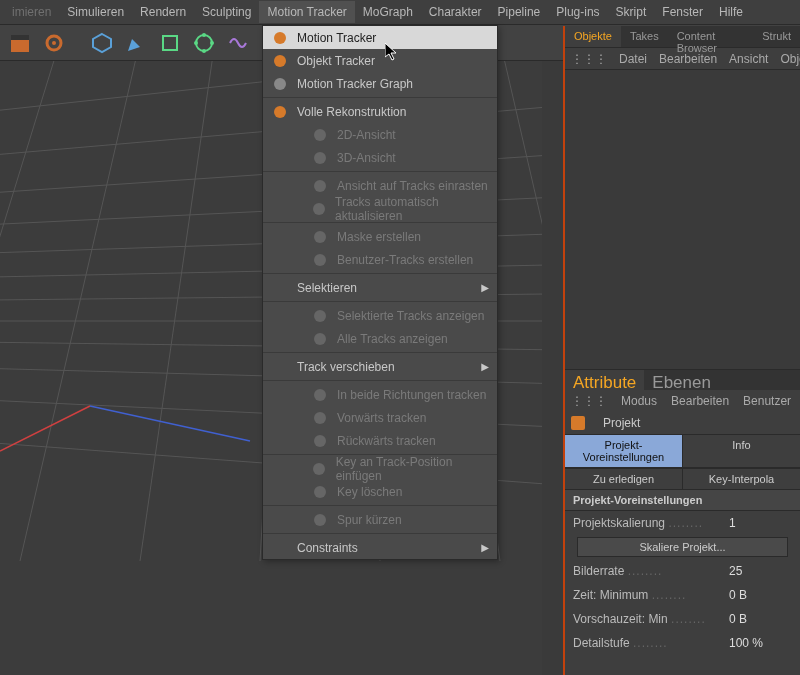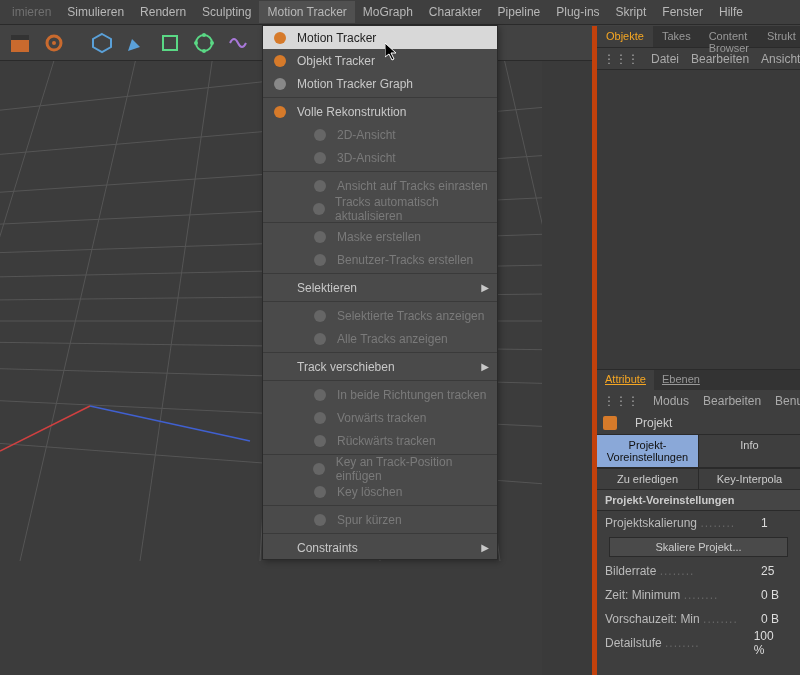--- a/index.html
+++ b/index.html
@@ -18,29 +18,29 @@
 .viewport { width: 100%; height: 100%; position: relative; overflow: hidden; }
 
 .dropdown { position: absolute; top: 25px; left: 262px; width: 236px; background: #4a4a4a; border: 1px solid #2a2a2a; box-shadow: 2px 2px 6px rgba(0,0,0,0.3); z-index: 100; }
 .dd-item { display: flex; align-items: center; height: 23px; padding: 0 8px; color: #c8c8c8; position: relative; }
 .dd-item.disabled { color: #7a7a7a; padding-left: 48px; }
 .dd-item.highlight { background: #d8d8d8; color: #222; }
 .dd-item .ico { width: 18px; height: 18px; margin-right: 8px; display: flex; align-items: center; justify-content: center; }
 .dd-item .arrow { position: absolute; right: 8px; font-size: 10px; }
 .dd-sep { height: 1px; background: #3a3a3a; margin: 2px 0; }
 
-.right-panel { position: absolute; top: 26px; right: 0; width: 208px; bottom: 0; background: #3e3e3e; border-left: 5px solid #c2410c; }
+.right-panel { position: absolute; top: 26px; right: 0; width: 237px; bottom: 0; background: #3e3e3e; border-left: 2px solid #c2410c; }
 .tabs { display: flex; height: 22px; background: #333; border-bottom: 1px solid #2a2a2a; }
 .tab { padding: 4px 9px; color: #999; font-size: 11px; cursor: pointer; }
 .tab.active { color: #f5a623; background: #3e3e3e; }
 .sub-toolbar { display: flex; height: 22px; align-items: center; padding: 0 6px; gap: 12px; font-size: 11px; color: #aaa; border-bottom: 1px solid #2a2a2a; }
 .obj-area { height: 300px; background: #3a3a3a; border-bottom: 1px solid #2a2a2a; }
 
 .attr-tabs { display: flex; height: 20px; background: #333; }
-.attr-tab { padding: 3px 8px; font-size: 11px; color: #999; text-decoration: underline; }
+.attr-tab { padding: 3px 8px; font-size: 17px; color: #999; }
 .attr-tab.active { color: #f5a623; background: #3e3e3e; }
 .attr-toolbar { display: flex; height: 22px; align-items: center; padding: 0 6px; gap: 14px; font-size: 11px; color: #aaa; }
 .attr-head { display: flex; align-items: center; height: 22px; padding: 0 6px; gap: 18px; font-size: 11px; color: #ccc; }
 .attr-head .picon { width: 14px; height: 14px; background: #d67a2a; border-radius: 2px; }
 
 .btn-row { display: flex; border-top: 1px solid #2a2a2a; border-bottom: 1px solid #2a2a2a; }
 .btn-cell { flex: 1; text-align: center; padding: 4px 0; font-size: 11px; color: #ccc; border-right: 1px solid #2a2a2a; cursor: pointer; }
 .btn-cell.sel { background: #8aa8d8; color: #111; }
 .btn-cell:last-child { border-right: none; }
 

